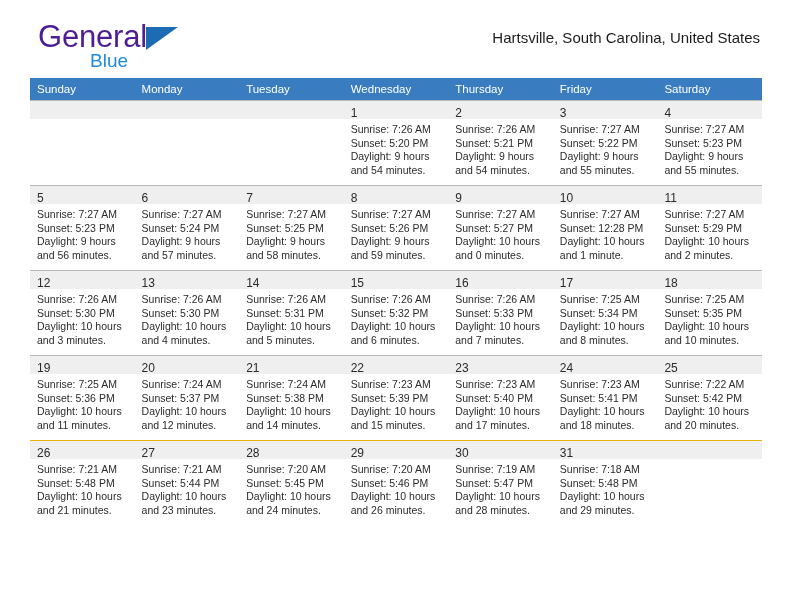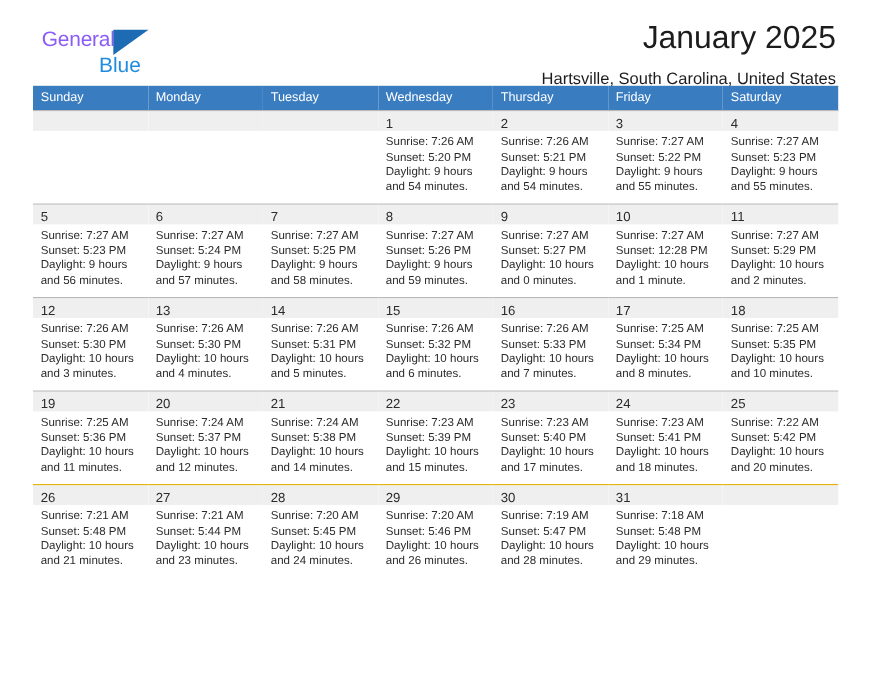--- a/index.html
+++ b/index.html
@@ -30,22 +30,22 @@
   }
 
   .logo {
     position: absolute;
     left: 8px;
     top: 24px;
     width: 190px;
     height: 52px;
   }
   .logo-general {
-    font-size: 19px;
-    color: #8b5cf6;
+    font-size: 31px;
+    color: #4c1d95;
     letter-spacing: -0.2px;
     line-height: 26px;
     display: inline-block;
   }
   .logo-tri {
     display: inline-block;
     width: 0;
     height: 0;
     border-left: 32px solid #1d6cb3;
     border-bottom: 23px solid transparent;
@@ -140,21 +140,20 @@
 <div class="page">
 
   <div class="header">
 
     <div class="logo">
       <span class="logo-general">General</span><span class="logo-tri"></span>
       <span class="logo-blue">Blue</span>
     </div>
 
     <div class="title-block">
-      <div class="cal-title">January 2025</div>
       <div class="cal-subtitle">Hartsville, South Carolina, United States</div>
     </div>
 
   </div>
 
   <table class="calendar">
     <thead>
       <tr id="weekday-row">
           <th>Sunday</th>
           <th>Monday</th>

